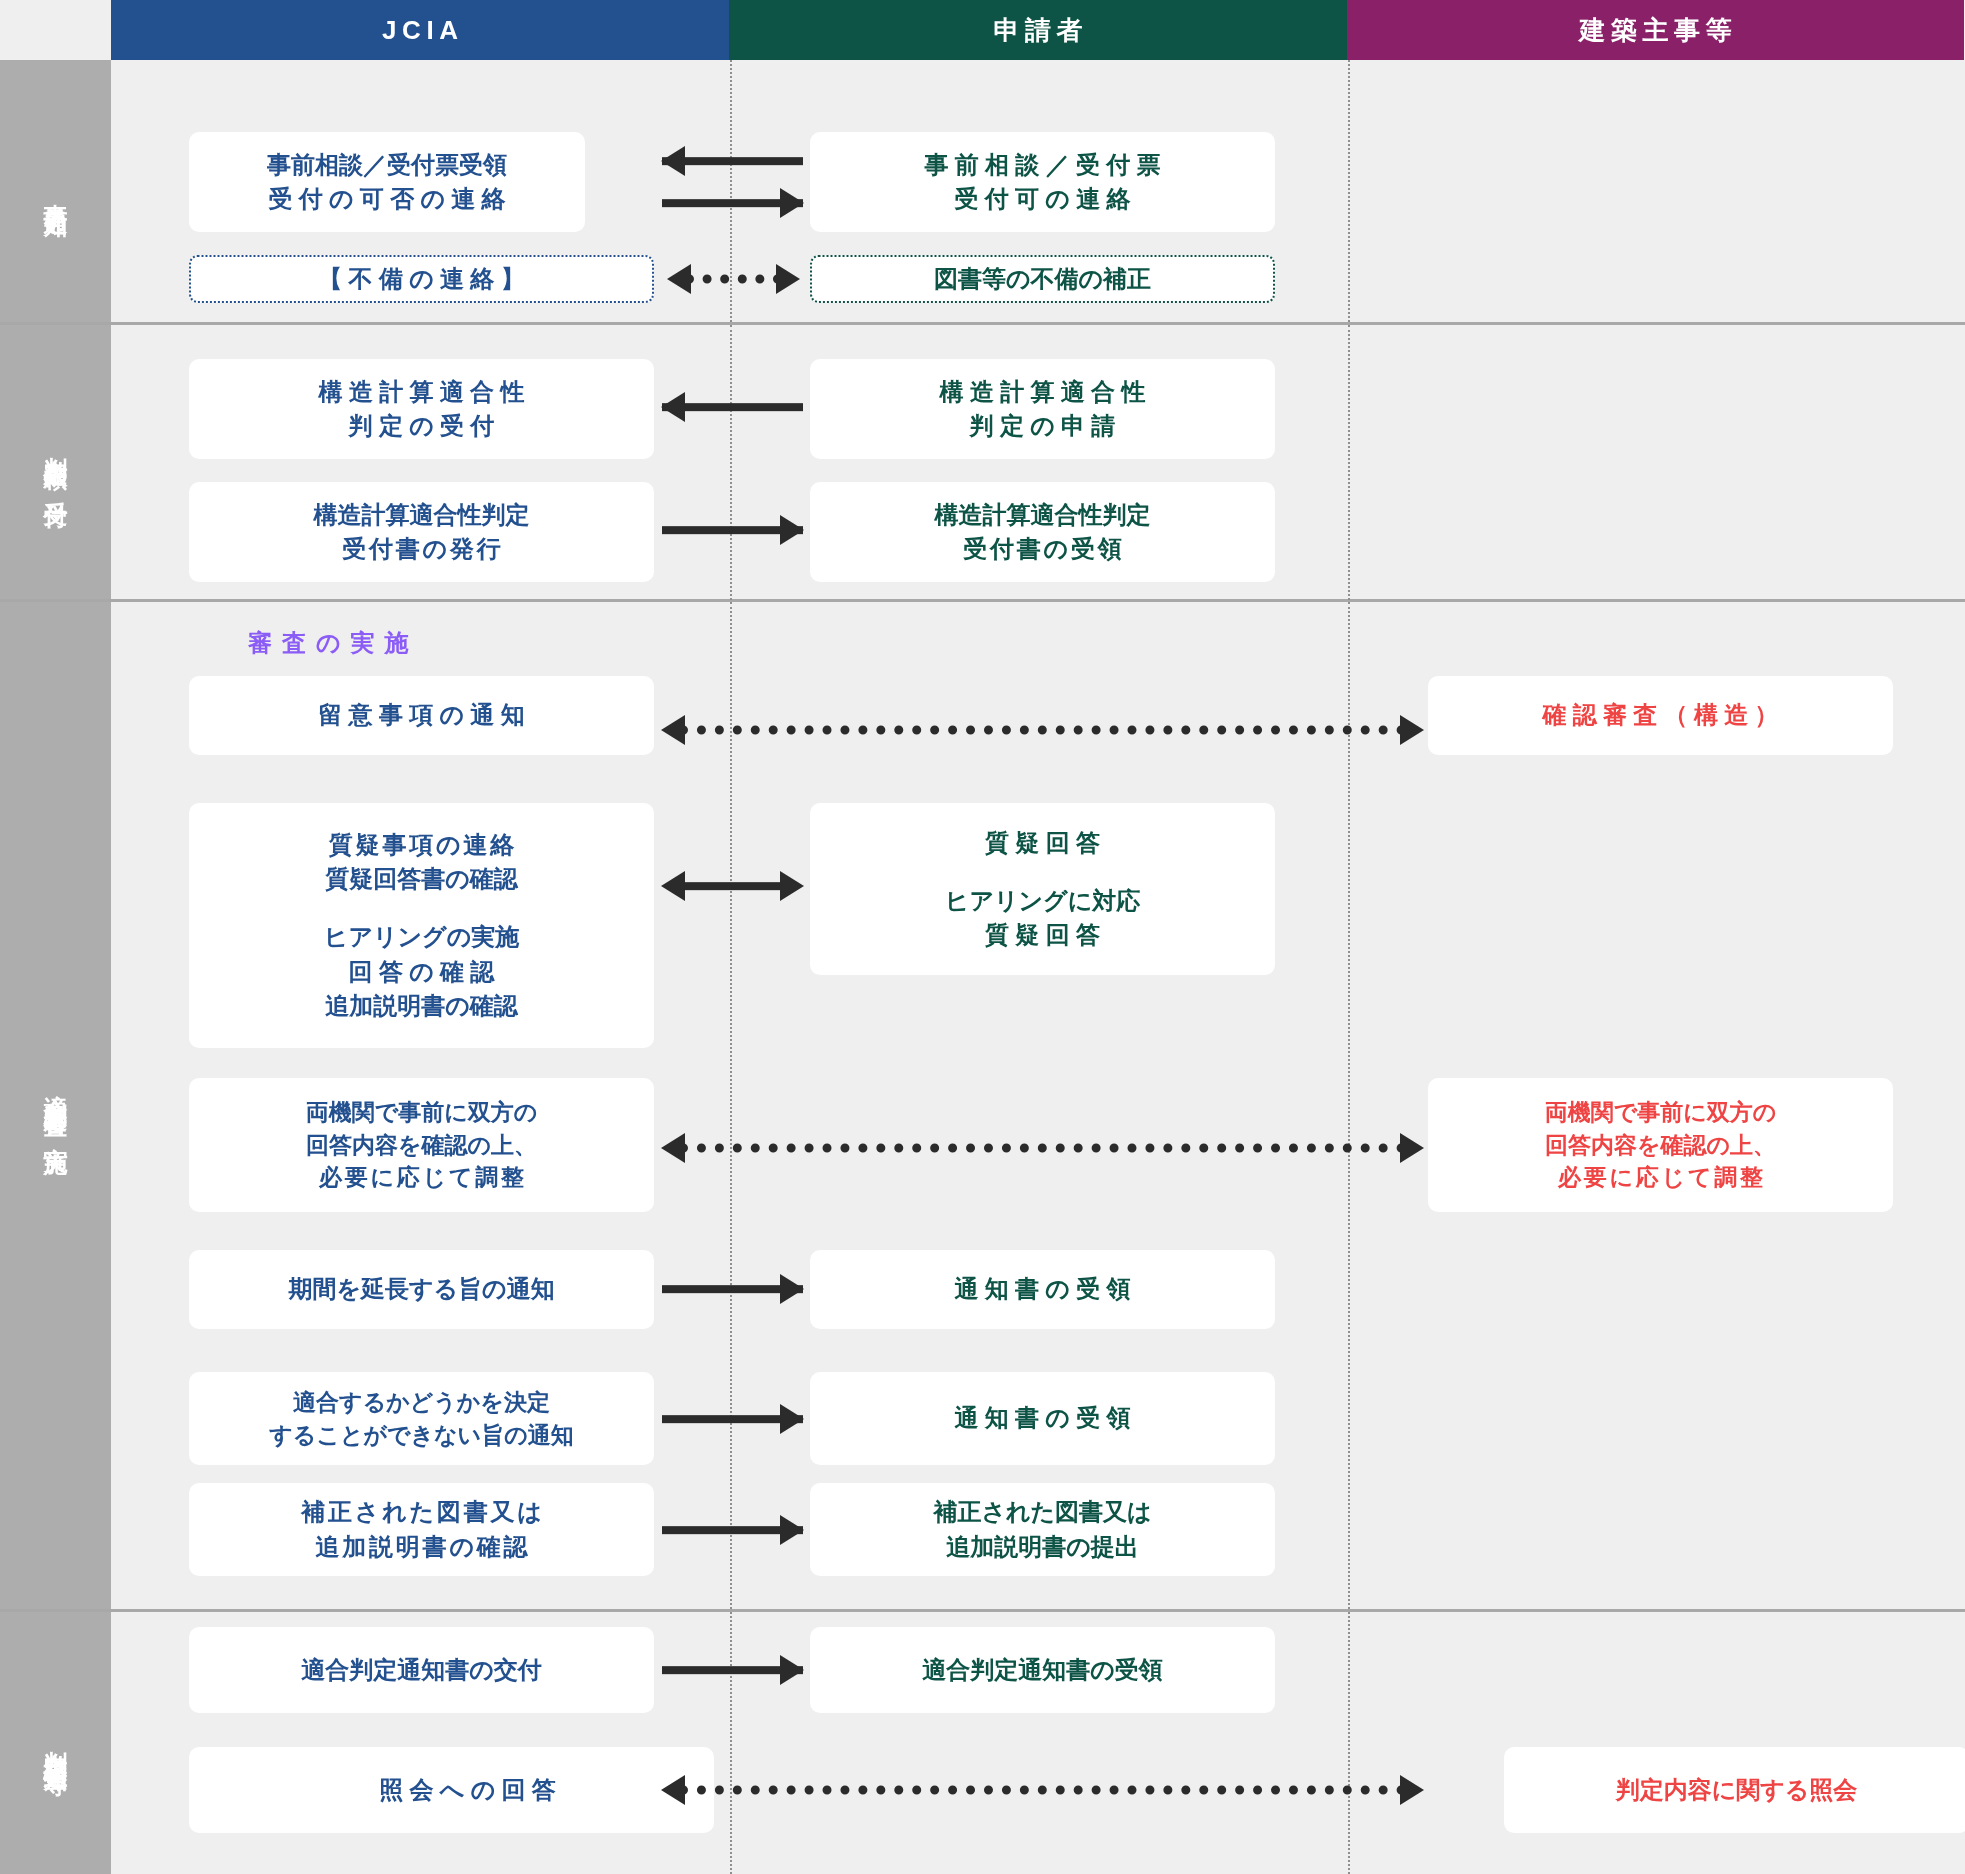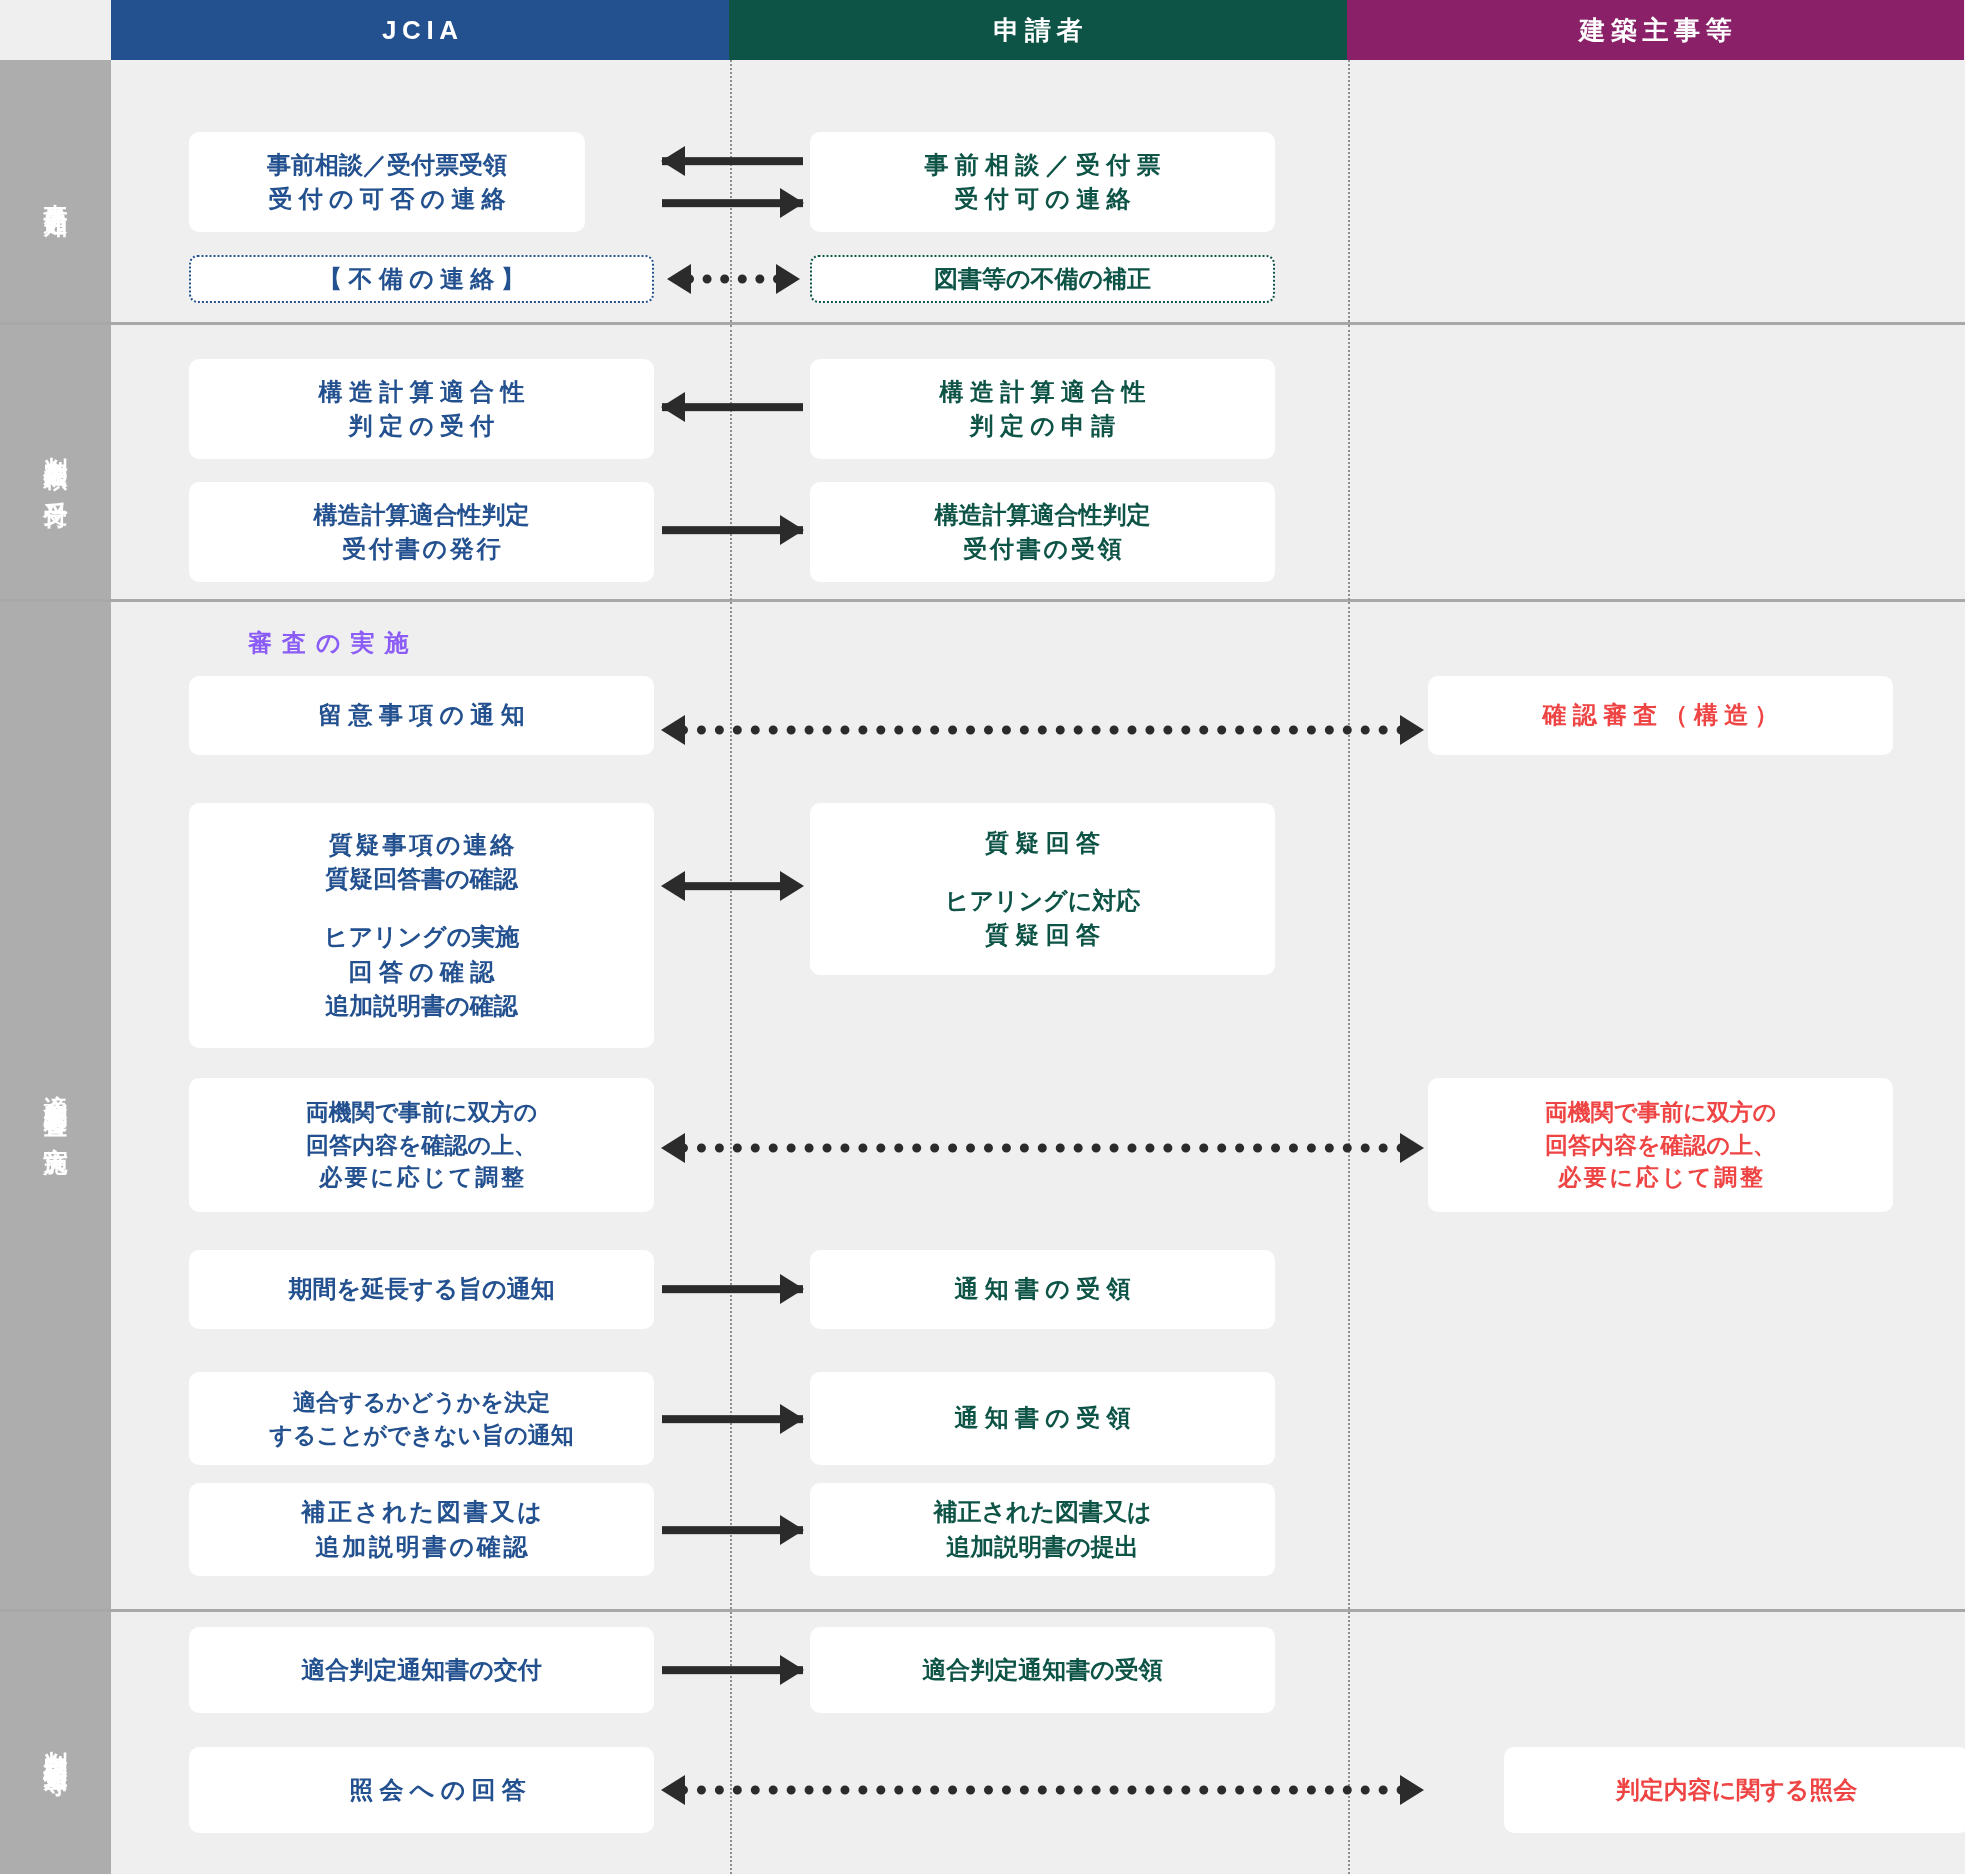--- a/index.html
+++ b/index.html
@@ -341,21 +341,21 @@
     <span class="ln sp0">適合判定通知書の交付</span>
   </div>
   <div class="box c-green" style="left:810px; top:1627px; width:465px; height:86px; font-size:24px;">
     <span class="ln sp0">適合判定通知書の受領</span>
   </div>
   <div class="arrow" style="left:662px; top:1670px; width:141px;">
     <div class="shaft"></div>
       <div class="head right"></div>
   </div>
 
-  <div class="box c-blue" style="left:189px; top:1747px; width:465px; height:86px; font-size:24px;padding-left:32px;">
+  <div class="box c-blue" style="left:189px; top:1747px; width:525px; height:86px; font-size:24px;padding-left:32px;">
     <span class="ln sp1">照会への回答</span>
   </div>
   <div class="box c-purple" style="left:1504px; top:1747px; width:465px; height:86px; font-size:24px;">
     <span class="ln sp0">判定内容に関する照会</span>
   </div>
   <div class="arrow" style="left:662px; top:1790px; width:761px;">
     <div class="shaft dotted" style="left:17px; right:17px;"></div>
     <div class="head left"></div>
       <div class="head right"></div>
   </div>

